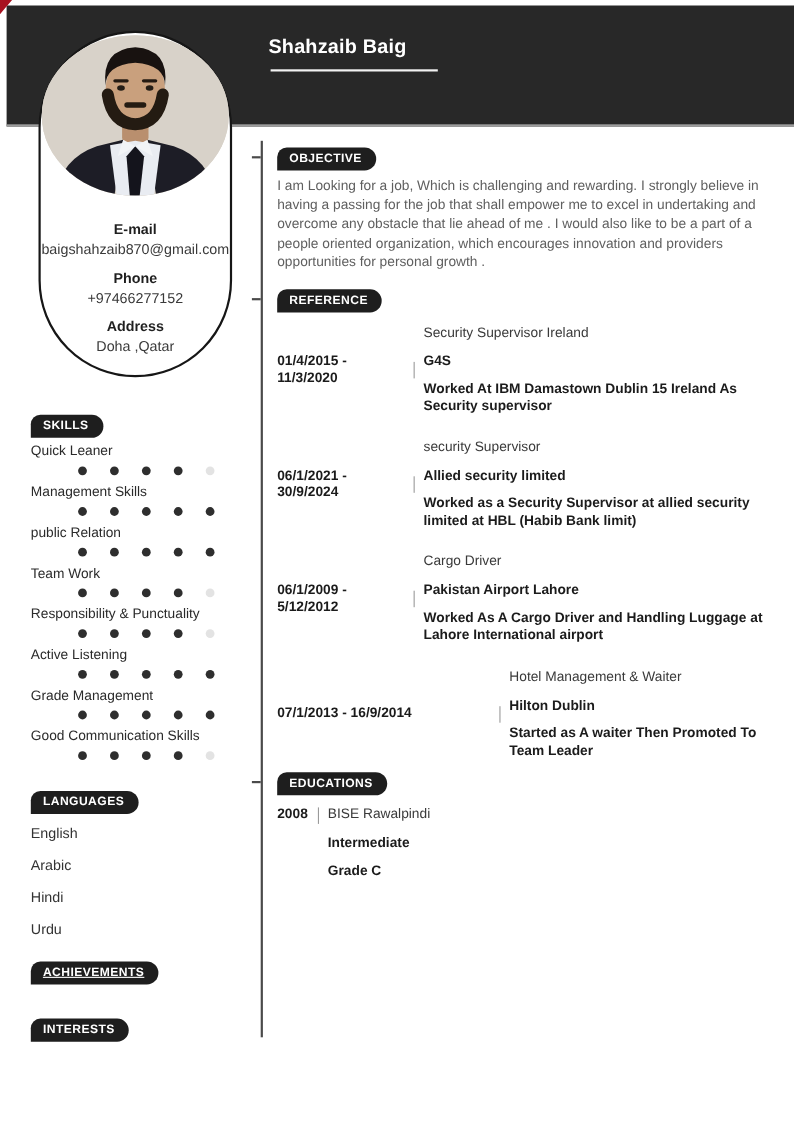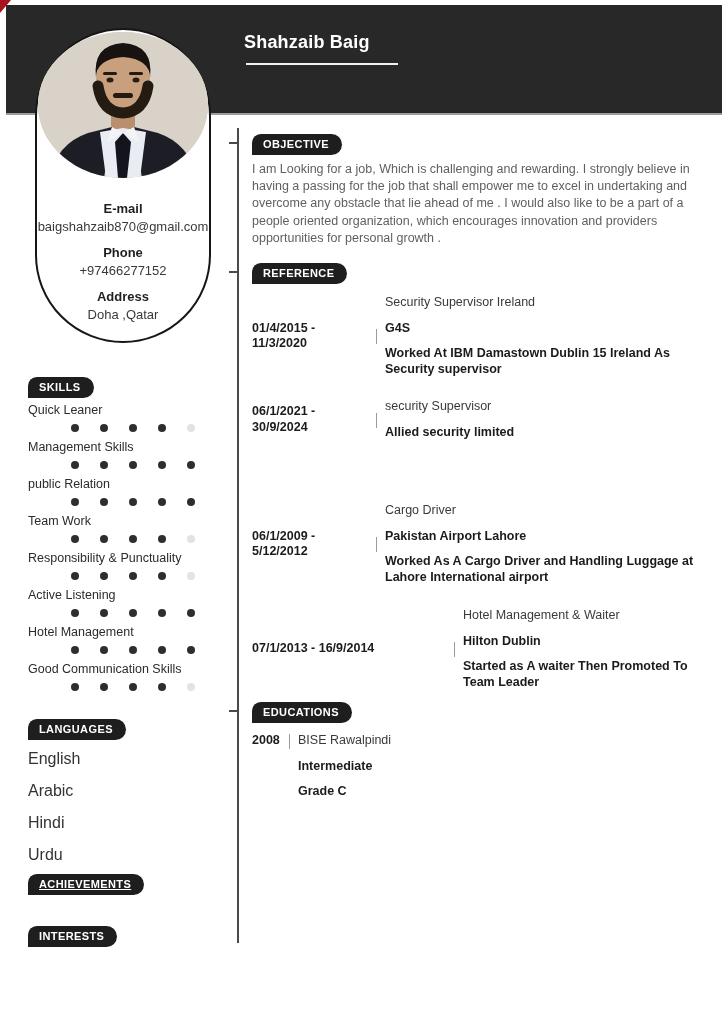--- a/index.html
+++ b/index.html
@@ -54,21 +54,21 @@
   .skills-badge   { position: absolute; left: 28px; top: 377px; }
   .skills-list    { position: absolute; left: 28px; top: 403px; width: 200px; }
   .skill-item     { margin-bottom: 8px; }
   .skill-name     { font-size: 12.5px; color: #2b2b2b; line-height: 15px; }
   .dots           { display: flex; gap: 21px; padding-left: 43px; margin-top: 6px; }
   .dot            { width: 8px; height: 8px; border-radius: 50%; }
   .dot.filled     { background: #2e2e2e; }
   .dot.empty      { background: #e3e3e3; }
   .languages-badge{ position: absolute; left: 28px; top: 719px; }
   .languages-list { position: absolute; left: 28px; top: 750px; }
-  .language-item  { font-size: 16px; color: #333333; margin-bottom: 14px; }
+  .language-item  { font-size: 13px; color: #333333; margin-bottom: 14px; }
   .achievements-badge { position: absolute; left: 28px; top: 874px; text-decoration: underline; }
   .interests-badge    { position: absolute; left: 28px; top: 926px; }
   
   .divider { position: absolute; left: 237px; top: 128px; width: 2px; height: 815px; background: #4a4a4a; }
   .tick { position: absolute; left: 229px; width: 8px; height: 2px; background: #4a4a4a; }
   .tick-objective  { top: 142px; }
   .tick-reference  { top: 271px; }
   .tick-educations { top: 710px; }
   
   .objective-badge  { position: absolute; left: 252px; top: 134px; }
@@ -197,21 +197,21 @@
       <div class="skill-name">Active Listening</div>
       <div class="dots">
           <span class="dot filled"></span>
           <span class="dot filled"></span>
           <span class="dot filled"></span>
           <span class="dot filled"></span>
           <span class="dot filled"></span>
         </div>
     </div>
     <div class="skill-item">
-      <div class="skill-name">Hotel Management</div>
+      <div class="skill-name">Grade Management</div>
       <div class="dots">
           <span class="dot filled"></span>
           <span class="dot filled"></span>
           <span class="dot filled"></span>
           <span class="dot filled"></span>
           <span class="dot filled"></span>
         </div>
     </div>
     <div class="skill-item">
       <div class="skill-name">Good Communication Skills</div>
@@ -261,20 +261,21 @@
 
   <div class="entry entry-2">
     <div class="entry-date">
       <div>06/1/2021 -</div>
       <div>30/9/2024</div>
     </div>
     <div class="vbar"></div>
     <div class="entry-body">
       <div class="entry-title">security Supervisor</div>
       <div class="entry-company">Allied security limited</div>
+      <div class="entry-desc">Worked as a Security Supervisor at allied security limited at HBL (Habib Bank limit)</div>
     </div>
   </div>
 
   <div class="entry entry-3">
     <div class="entry-date">
       <div>06/1/2009 -</div>
       <div>5/12/2012</div>
     </div>
     <div class="vbar"></div>
     <div class="entry-body">

